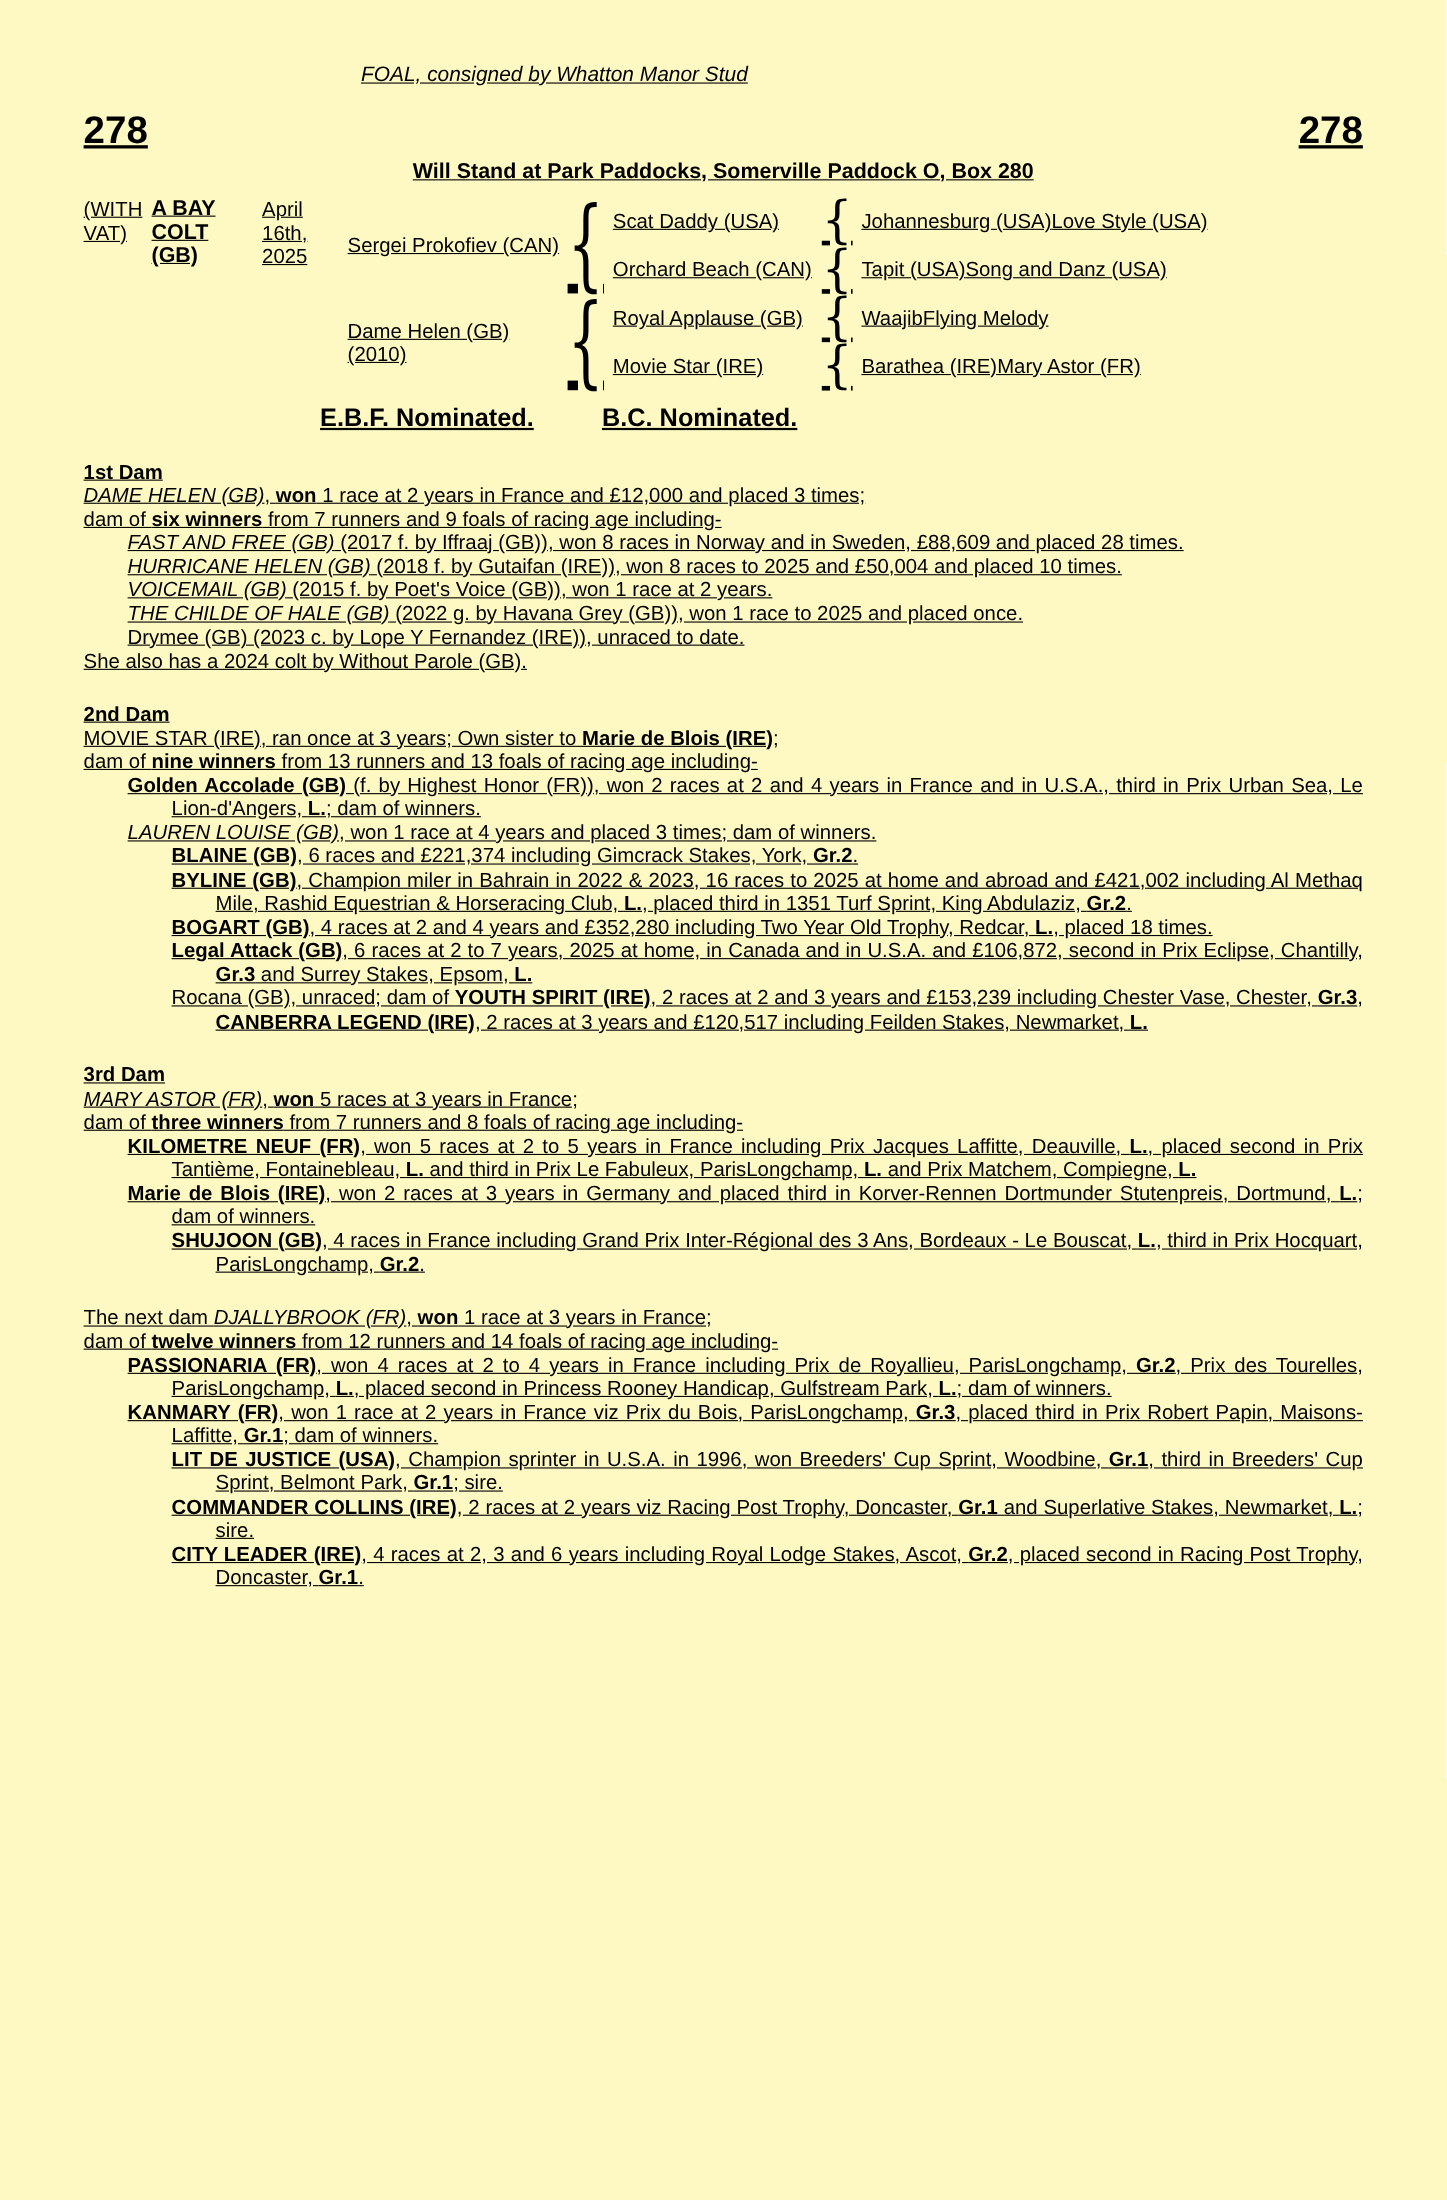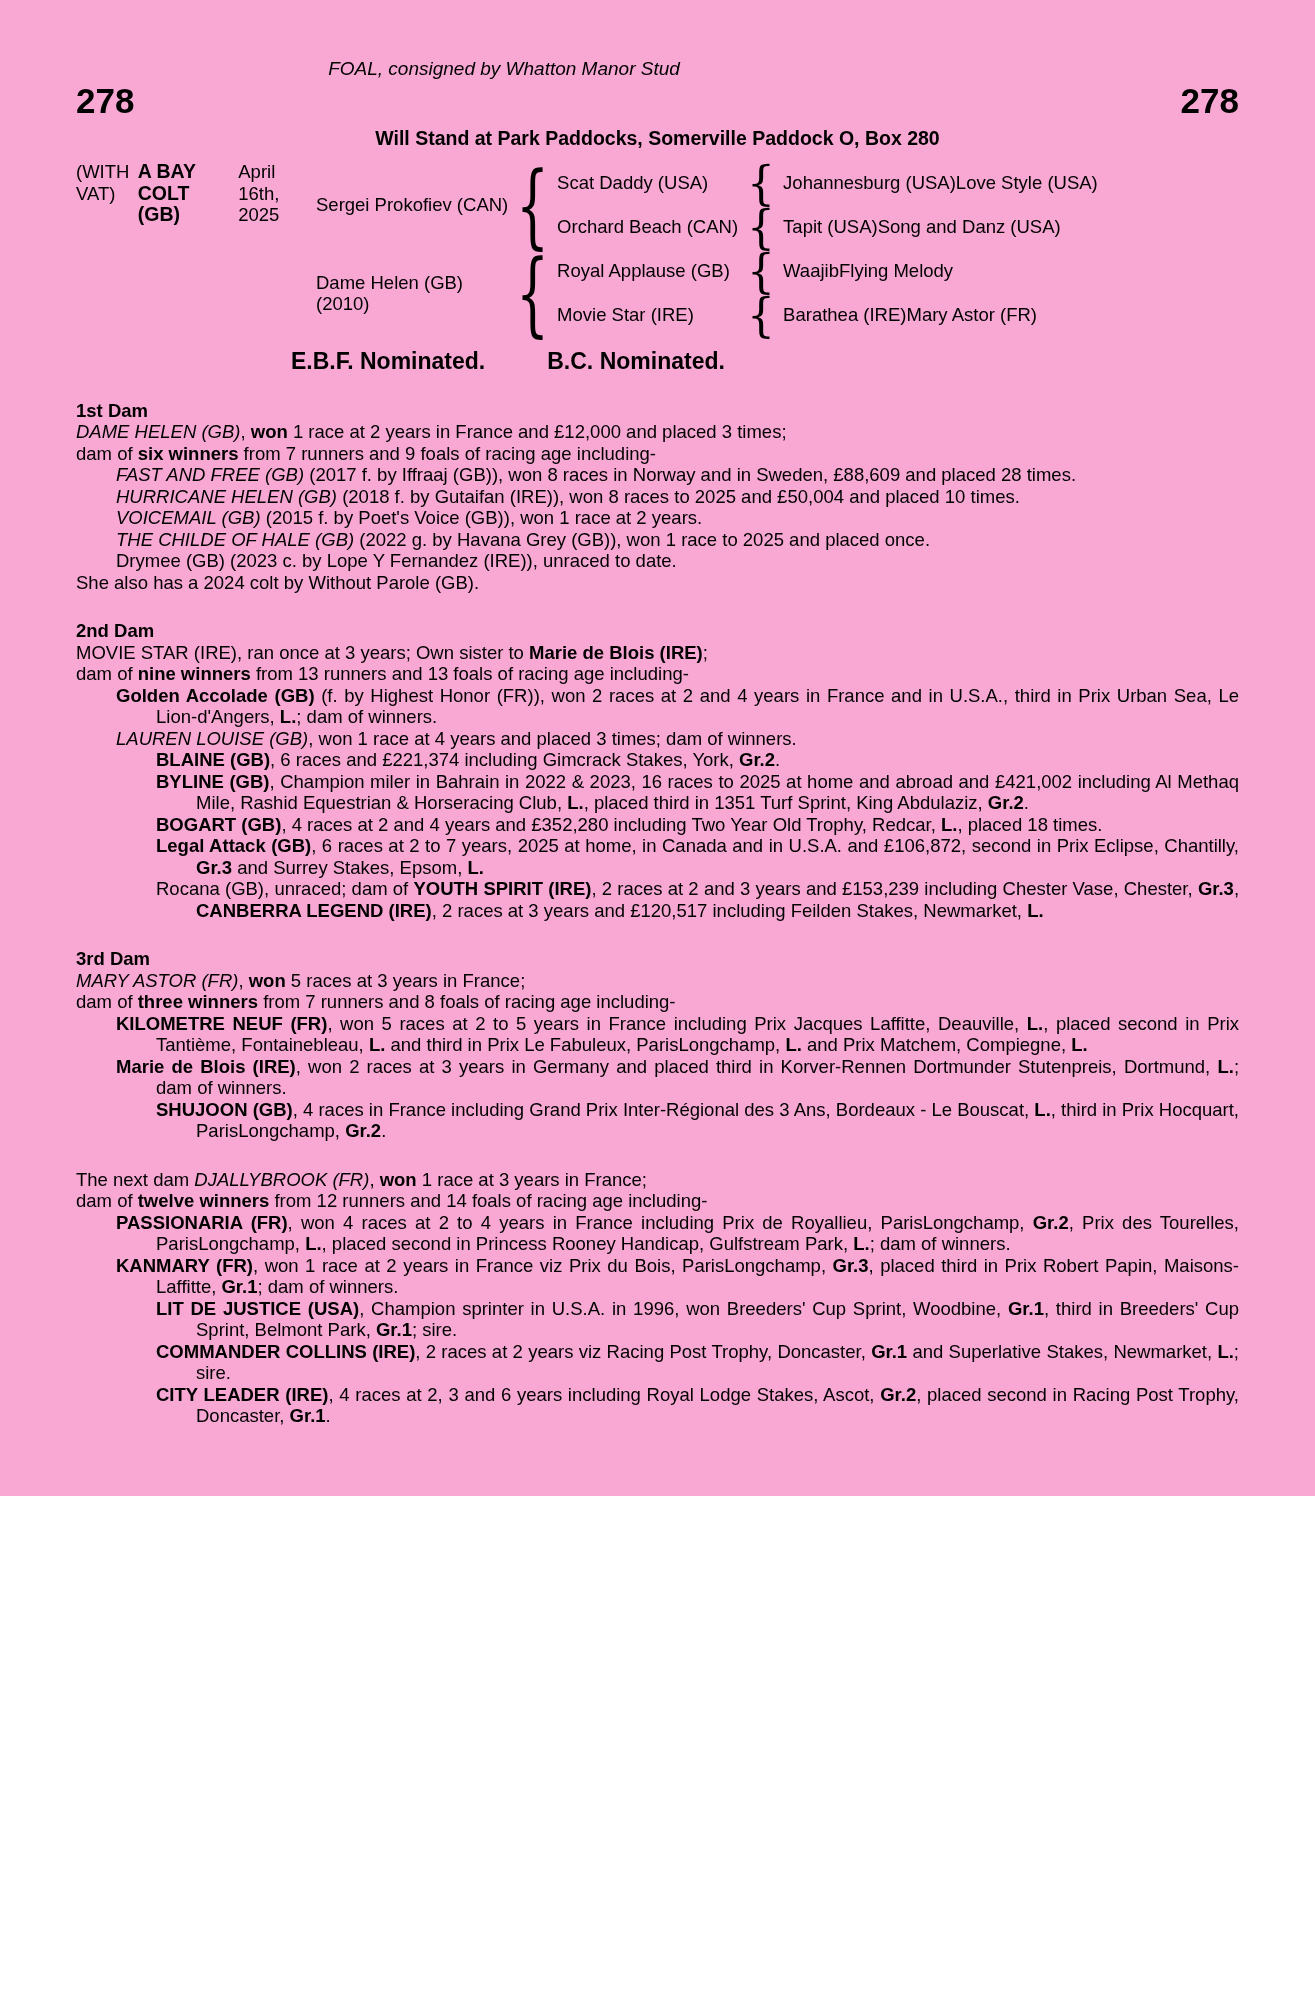--- a/index.html
+++ b/index.html
@@ -1,26 +1,26 @@
 <!DOCTYPE html>
 <html><head>
 <meta charset="utf-8">
 <style>
   * { box-sizing: border-box; }
   html, body { margin: 0; padding: 0; background: #ffffff; }
   .page {
-    width: 1315px; height: 1496px;
+    width: 1315px; height: 2000px;
     padding: 58px 76px 40px 76px;
     font-family: "Liberation Sans", sans-serif;
     font-size: 18.5px; line-height: 21.5px; color: #000;
-    position: relative; overflow: hidden; background: #f9a8d4;
+    position: relative; overflow: hidden; background: #fef9c3; text-decoration: underline;
   }
   .consign { width: 856px; text-align: center; font-style: italic; font-size: 19px; }
   .lotrow { display: flex; justify-content: space-between; align-items: flex-end;
-            font-weight: 700; font-size: 35px; line-height: 38px; margin-top: 2px; }
+            font-weight: 700; font-size: 35px; line-height: 38px; margin-top: 20px; }
   .standline { font-weight: 700; font-size: 19.5px; margin-top: 8px; text-align: center; }
 
   .ped { display: flex; margin-top: 12px; }
   .ped-info { width: 240px; display: flex; flex-direction: row; justify-content: center; gap: 3px; }
   .ped-info .cname { font-weight: 700; font-size: 19.5px; }
   .ped-tree { display: flex; flex-direction: column; }
   .ped-half { display: flex; align-items: center; }
   .gen1cell { width: 200px; }
   .gen2col  { display: flex; flex-direction: column; }
   .gen2row  { display: flex; align-items: center; height: 44px; }

